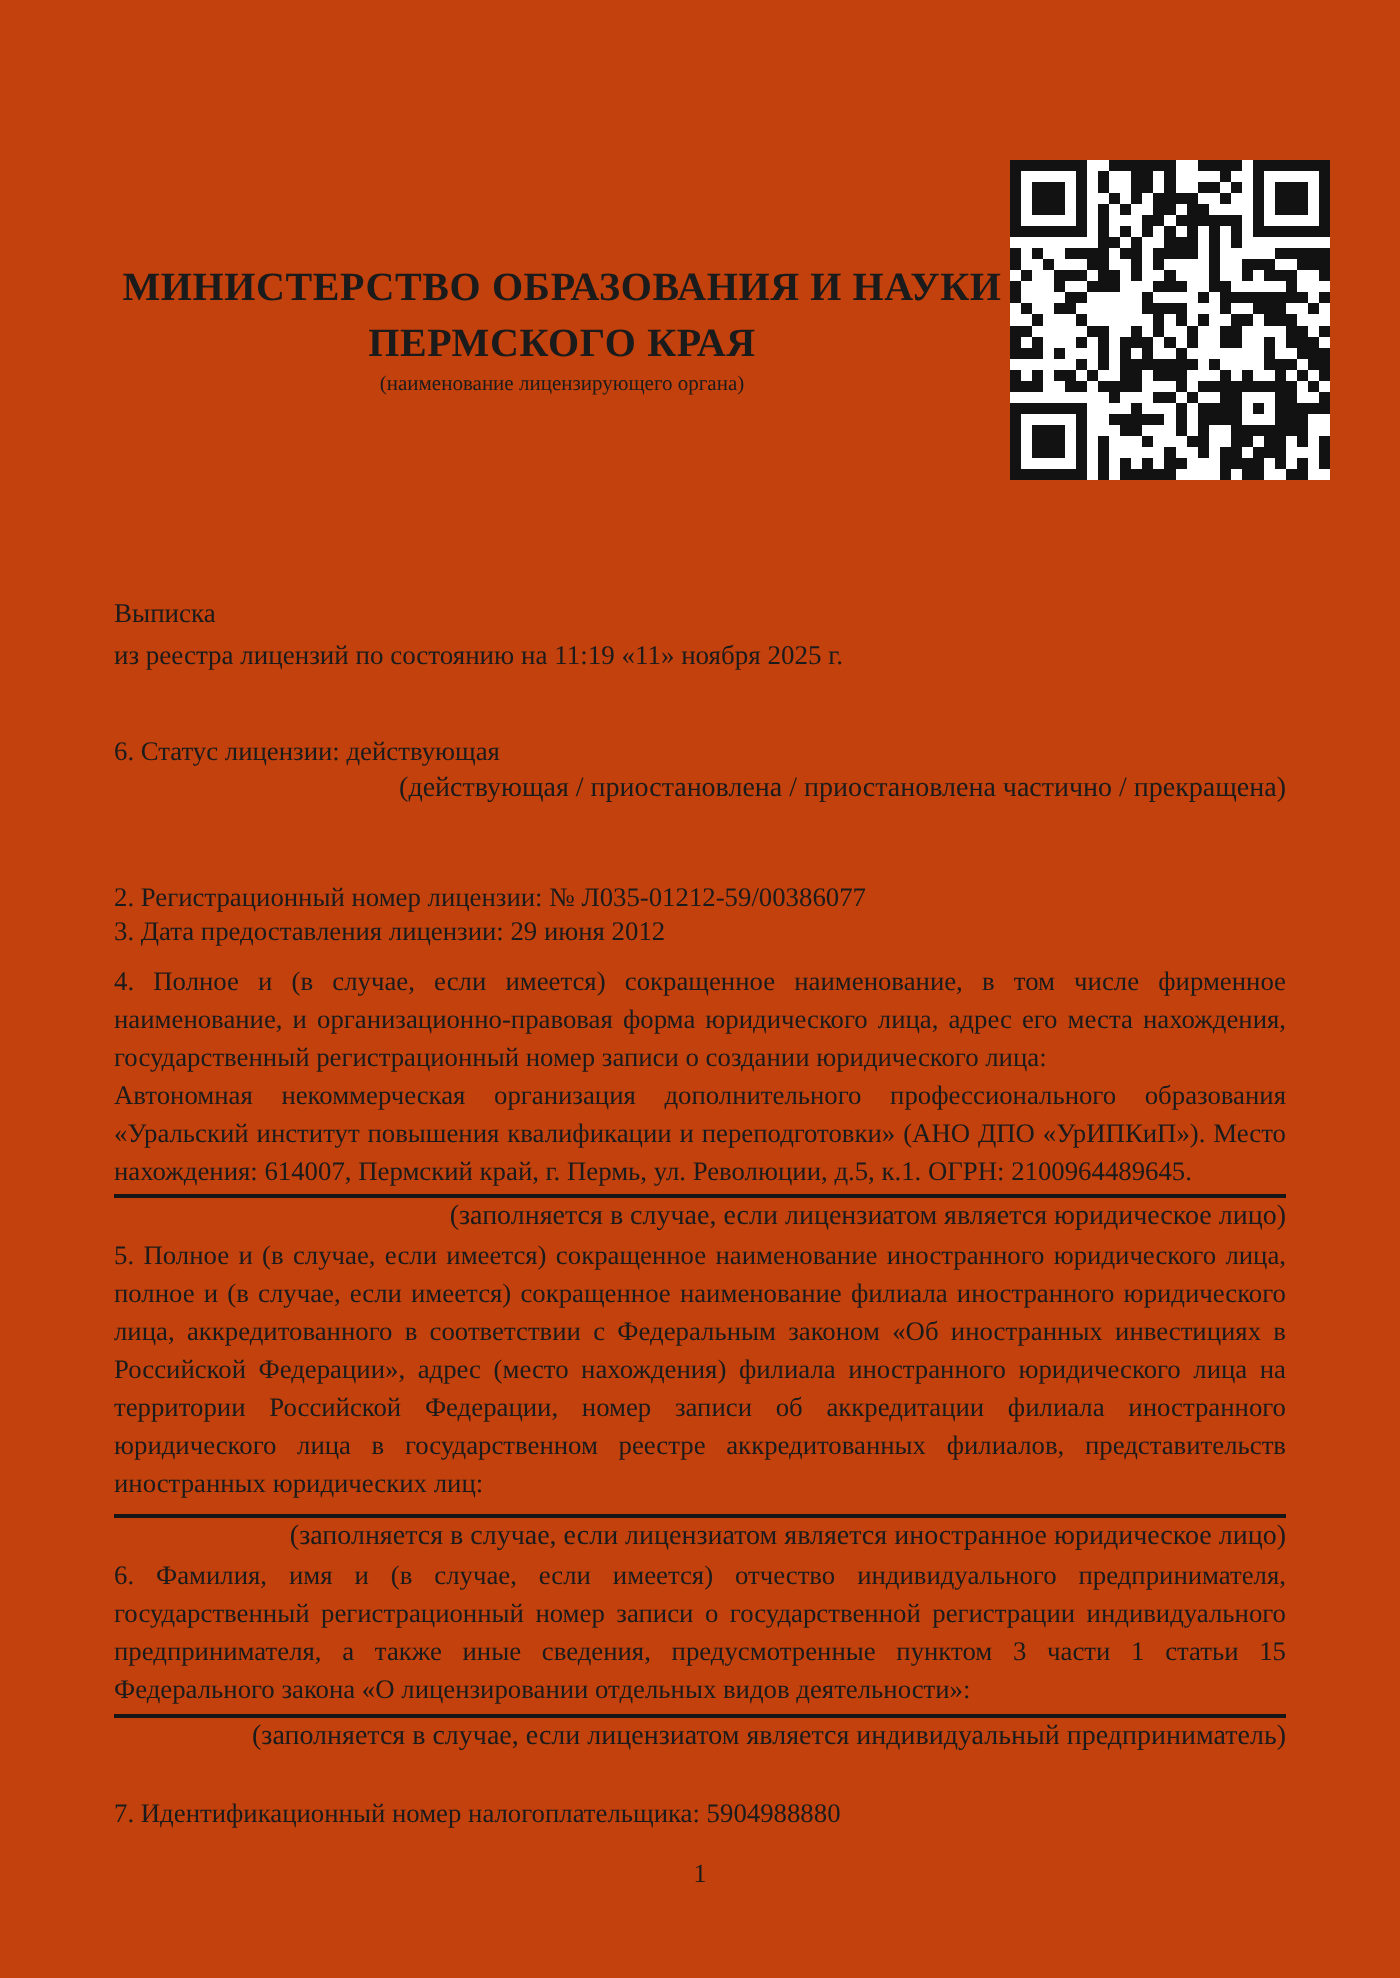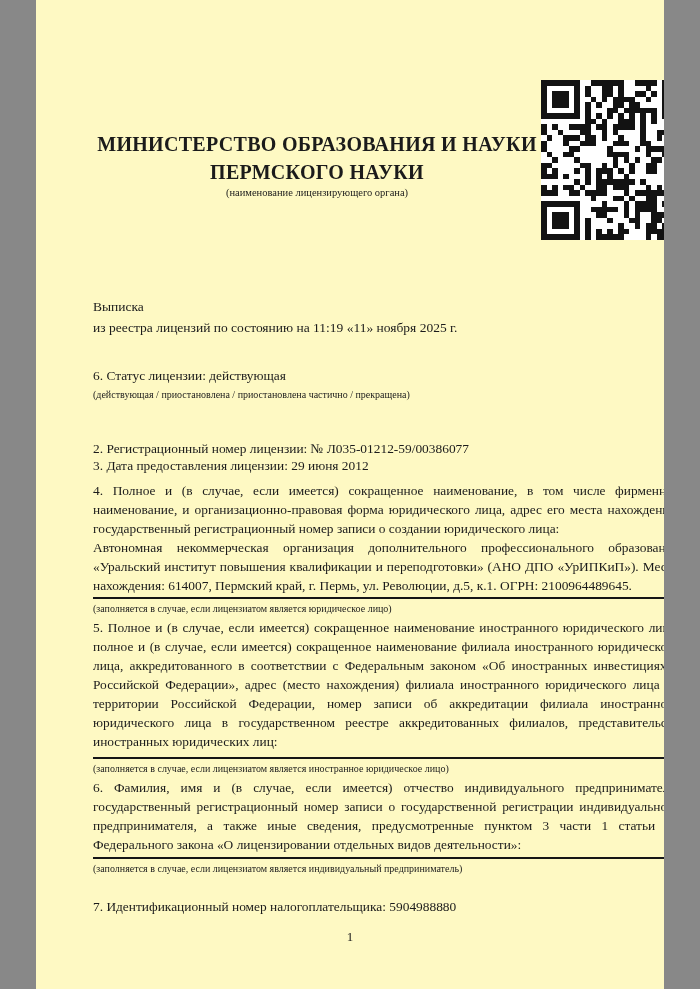--- a/index.html
+++ b/index.html
@@ -1,21 +1,21 @@
 <!DOCTYPE html>
 <html><head>
 <meta charset="utf-8">
 <style>
   html, body { margin: 0; padding: 0; background: #888; }
   .page {
     position: relative;
-    width: 628px;
+    width: 700px;
     height: 989px;
     margin: 0 auto;
-    background: #fef9c3;
+    background: #c2410c;
     font-family: "Liberation Serif", serif;
     color: #1b1b1b;
     overflow: hidden;
   }
   .qr {
     position: absolute;
     left: 505px;
     top: 80px;
     width: 160px;
     height: 160px;
@@ -50,22 +50,22 @@
   .item {
     position: absolute;
     left: 57px;
     width: 586px;
     font-size: 13.4px;
     line-height: 19px;
   }
   .item p { margin: 0; }
   .just { text-align: justify; }
   .cap {
-    text-align: left;
-    font-size: 10px;
+    text-align: right;
+    font-size: 14px;
     line-height: 13px;
     margin-top: 3px;
   }
   .rule {
     border-top: 2px solid #161616;
     height: 0;
     margin-top: 2px;
   }
   .rule.gap6 { margin-top: 6px; }
   .rule.gap3 { margin-top: 3px; }
@@ -517,21 +517,21 @@
         <rect x="19" y="28" width="1" height="1" fill="#121212"></rect>
         <rect x="21" y="28" width="1" height="1" fill="#121212"></rect>
         <rect x="22" y="28" width="1" height="1" fill="#121212"></rect>
         <rect x="25" y="28" width="1" height="1" fill="#121212"></rect>
         <rect x="26" y="28" width="1" height="1" fill="#121212"></rect>
       </svg>
   </div>
 
   <div class="ministry">
     <div class="mline">МИНИСТЕРСТВО ОБРАЗОВАНИЯ И НАУКИ</div>
-    <div class="mline">ПЕРМСКОГО НАУКИ</div>
+    <div class="mline">ПЕРМСКОГО КРАЯ</div>
     <div class="mcap">(наименование лицензирующего органа)</div>
   </div>
 
   <div class="doc-title">
     <div>Выписка</div>
     <div>из реестра лицензий по состоянию на 11:19 «11» ноября 2025 г.</div>
   </div>
 
   <div class="item" id="i1">
     <p>6. Статус лицензии: действующая</p>

